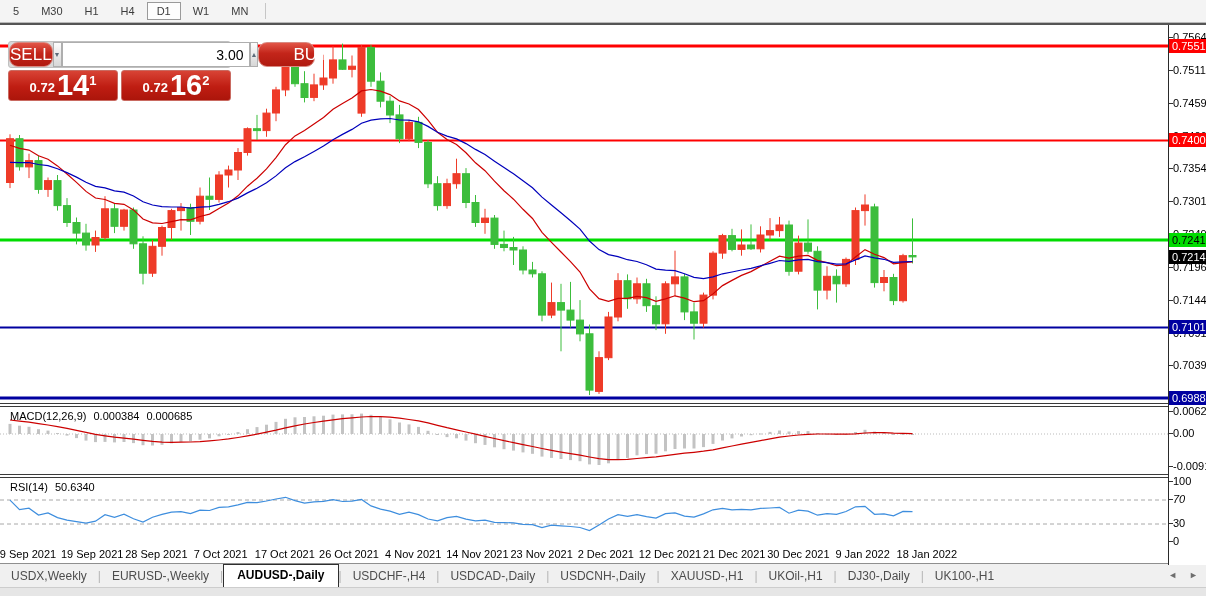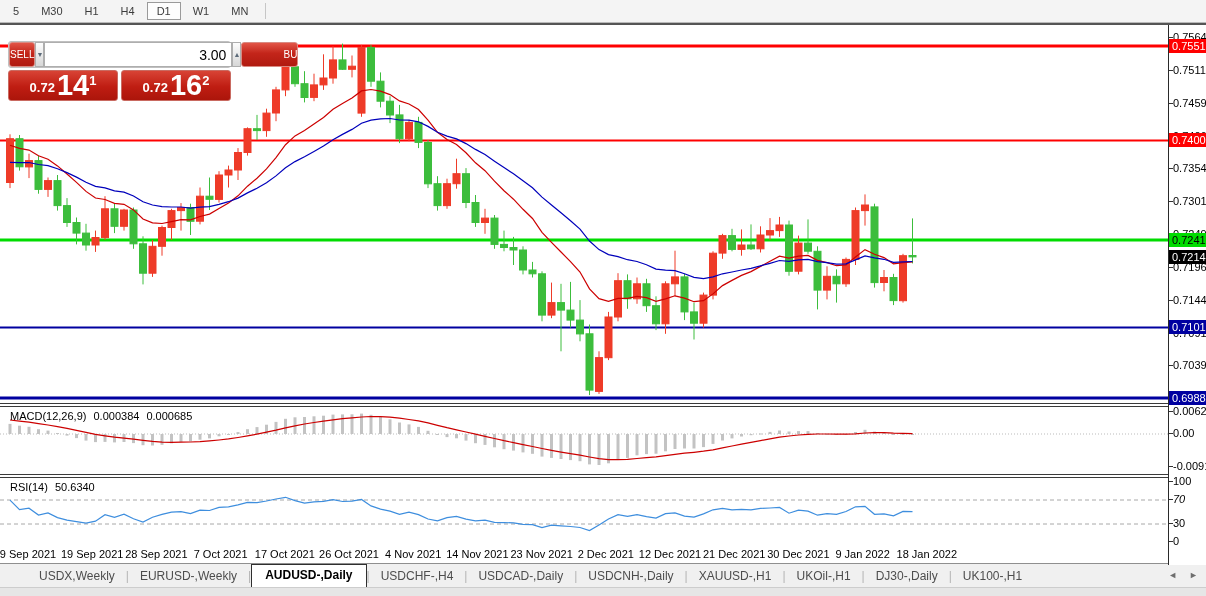--- a/index.html
+++ b/index.html
@@ -31,40 +31,40 @@
     border-left:1px solid #2a2a2a; background:#fff; z-index:6; }
   .tick-label { position:absolute; left:4px; font-size:11px; color:#000; white-space:nowrap; }
   .tick-dash { position:absolute; left:0; width:4px; height:1px; background:#333; }
   .price-badge { position:absolute; left:0; width:38px; height:14px; font-size:11px;
     line-height:14px; padding-left:3px; white-space:nowrap; overflow:hidden; }
   
   .trade-widget { position:absolute; left:8px; top:16px; width:223px; z-index:8; }
   .tw-row1 { display:flex; height:27px; background:#d9d9d9; border:1px solid #c0c0c0;
     border-radius:3px; align-items:stretch; }
   .btn-red { background:linear-gradient(#e25547,#c3251a 45%,#b01a10); color:#fff;
-    font-size:10px; display:flex; align-items:center; justify-content:center;
-    border-radius:3px; border:1px solid #d98a82; cursor:pointer; }
+    font-size:17px; display:flex; align-items:center; justify-content:center;
+    border-radius:9px; border:1px solid #d98a82; cursor:pointer; }
   .tw-sell { width:50px; } .tw-buy { width:57px;padding-left:48px; }
   .spin-btn { width:16px; background:linear-gradient(#fdfdfd,#d7d7d7); border:1px solid #aeaeae;
     color:#5c6b7a; font-size:7px; display:flex; align-items:center; justify-content:center; cursor:pointer; }
   .vol-field { flex:1; background:#fff; border:1px solid #aeaeae; font-size:14px; color:#000;
     text-align:right; padding:0 5px 0 0; font-family:"Liberation Sans",sans-serif; }
   .tw-row2 { display:flex; margin-top:2px; height:31px; gap:3px; }
   .price-box { flex:1; background:linear-gradient(#d84335,#bf1d12 55%,#ab150b); border-radius:3px;
     color:#fff; display:flex; align-items:flex-end; justify-content:center;
     padding-bottom:2px; border:1px solid #c96a61; }
   .pb-base { font-size:13px; font-weight:bold; margin-right:2px; line-height:20px; }
   .pb-big { font-size:29px; font-weight:bold; line-height:26px; }
   .pb-sup { font-size:13px; font-weight:bold; line-height:34px; vertical-align:top; }
   
   .date-label { position:absolute; top:3px; transform:translateX(-50%); font-size:11px;
     color:#000; white-space:nowrap; }
   
   .tabs-bar { height:24px; background:#f0f0f0; border-top:1px solid #8f8f8f;
-    display:flex; align-items:flex-end; padding-left:28px; position:relative; }
+    display:flex; align-items:flex-end; position:relative; }
   .tab { font-size:12px; color:#4d4d4d; padding:3px 11px 4px; cursor:pointer; white-space:nowrap; }
   .tab.active { background:#fff; border:1px solid #2f2f2f; border-bottom:none; color:#000;
     font-weight:bold; padding:3px 13px 5px; }
   .tab-sep { color:#b4b4b4; font-size:12px; padding-bottom:4px; }
   .tab-scroll { position:absolute; right:8px; top:6px; display:flex; gap:12px; }
   .tab-scroll span { font-size:9px; color:#6e6e6e; cursor:pointer; }
   .status-strip { height:9px; background:#e6e6e6; border-top:1px solid #cdcdcd; }
 </style>
 </head>
 <body>

